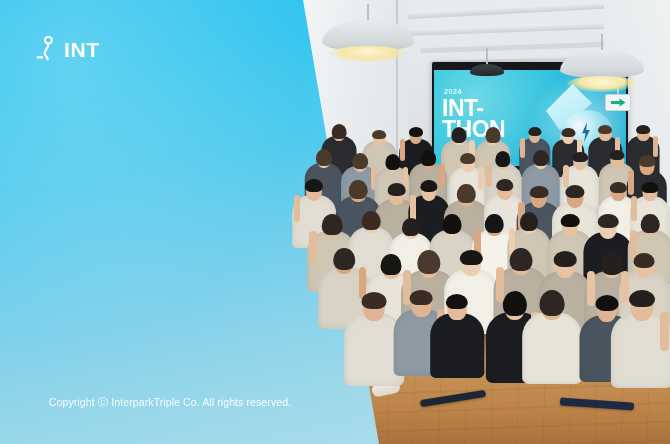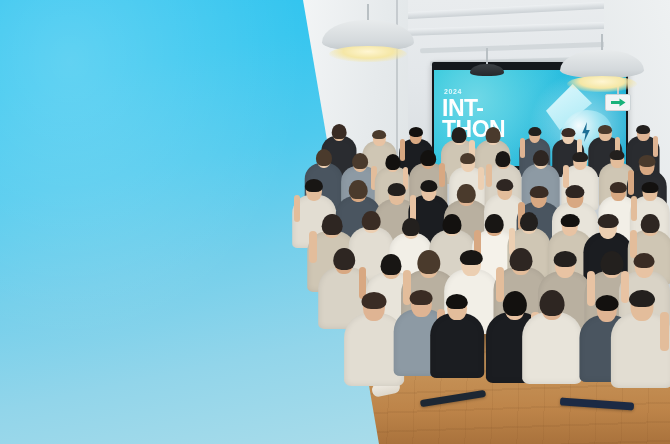--- a/index.html
+++ b/index.html
@@ -573,15 +573,24 @@
           <div class="arm" style="left: 48.5263px; top: 22.7214px; height: 39.3837px; width: 9.46723px; background: rgb(227, 189, 155); z-index: 2;"></div>
           <div class="head" style="width: 22.9919px; height: 28.4017px; background: rgb(227, 189, 155); top: 2.84017px; z-index: 3;"></div>
           <div class="hair" style="width: 25.9808px; height: 17.6091px; background: rgb(35, 32, 30); top: 0.568034px; z-index: 4;"></div>
         </div>
       </div>
   </div>
 
   <div class="panel"></div>
   <div class="panel-sheen"></div>
 
-
-
+  <div class="logo">
+    <svg class="logo-mark" viewBox="0 0 22 26" aria-hidden="true">
+      <circle cx="12.4" cy="4.2" r="3.4" fill="none" stroke="#ffffff" stroke-width="2.1"></circle>
+      <path d="M12.4 8.2 C12.4 12.6 8.6 13.4 8.6 17.0 C8.6 19.8 11.6 20.6 11.6 23.4" fill="none" stroke="#ffffff" stroke-width="2.1" stroke-linecap="round"></path>
+      <path d="M1.6 21.4 L6.2 21.4" fill="none" stroke="#ffffff" stroke-width="2.1" stroke-linecap="round"></path>
+    </svg>
+    <span class="logo-text">INT</span>
+  </div>
+
+
+  <div class="copyright">Copyright ⓒ InterparkTriple Co. All rights reserved.</div>
 </div>
 
 </body></html>

